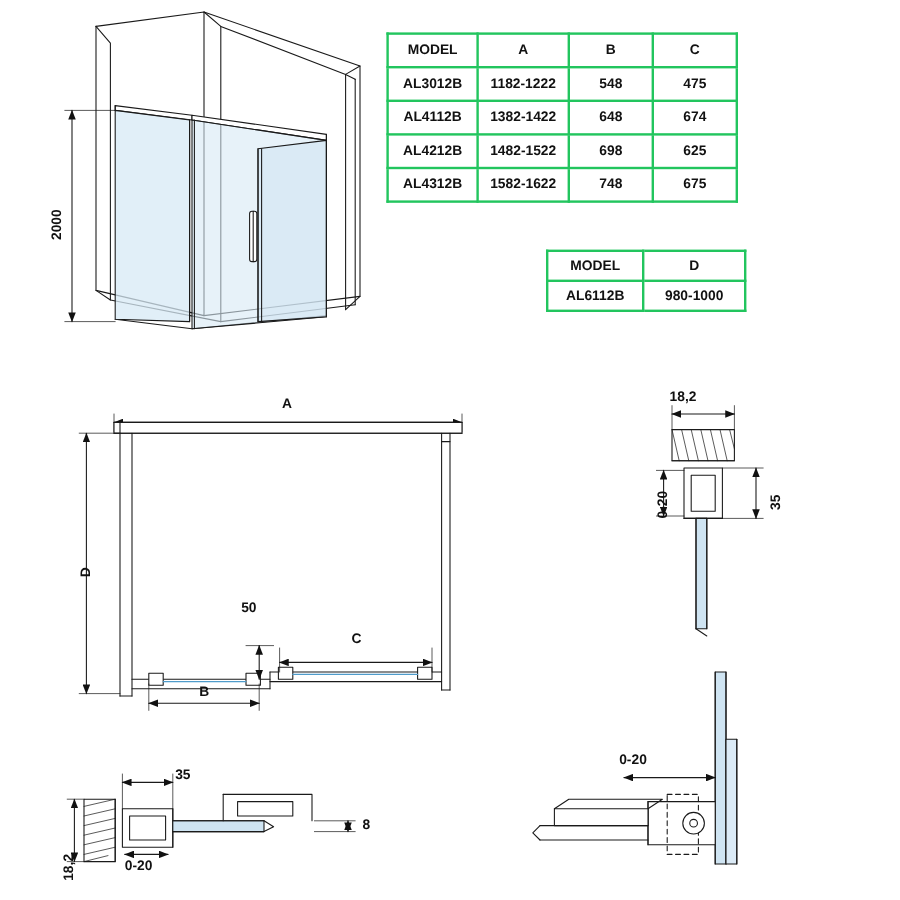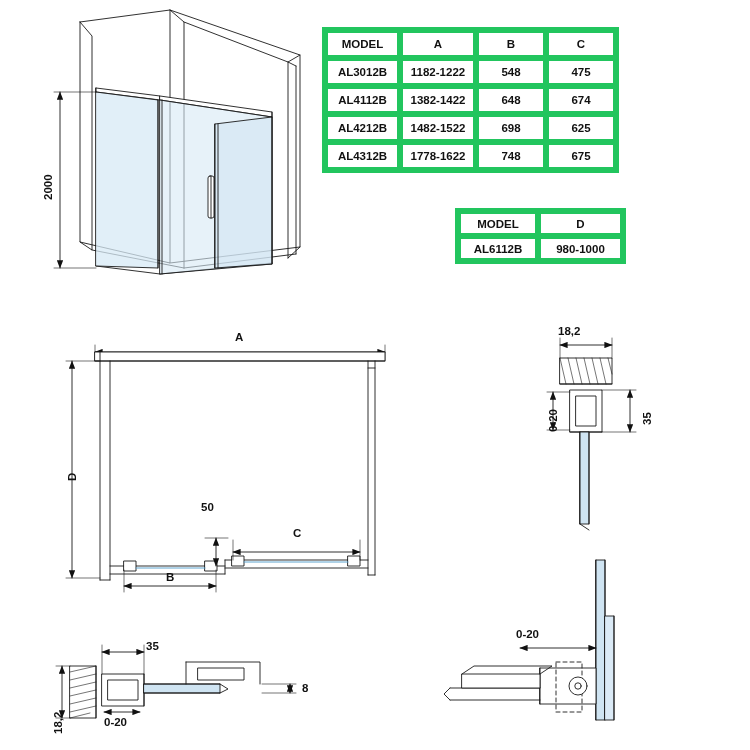--- a/index.html
+++ b/index.html
@@ -17,21 +17,21 @@
 
   
   .spec-table {
     position: absolute;
     border-collapse: collapse;
     font-size: 11.5px;
     font-weight: bold;
     color: #111;
   }
   .spec-table td, .spec-table th {
-    border: 6px solid #22c55e;
+    border: 2px solid #22c55e;
     text-align: center;
     padding: 0;
     font-weight: bold;
   }
   #table-a { left: 322px; top: 27px; }
   #table-a td, #table-a th { height: 28px; }
   #table-a .c-model { width: 75px; }
   #table-a .c-a { width: 76px; }
   #table-a .c-b { width: 70px; }
   #table-a .c-c { width: 70px; }
@@ -83,21 +83,21 @@
         <td>674</td>
       </tr>
       <tr>
         <td>AL4212B</td>
         <td>1482-1522</td>
         <td>698</td>
         <td>625</td>
       </tr>
       <tr>
         <td>AL4312B</td>
-        <td>1778-1622</td>
+        <td>1582-1622</td>
         <td>748</td>
         <td>675</td>
       </tr>
     </tbody>
   </table>
 
   <table class="spec-table" id="table-d">
     <thead>
       <tr>
         <th class="c-model">MODEL</th>

